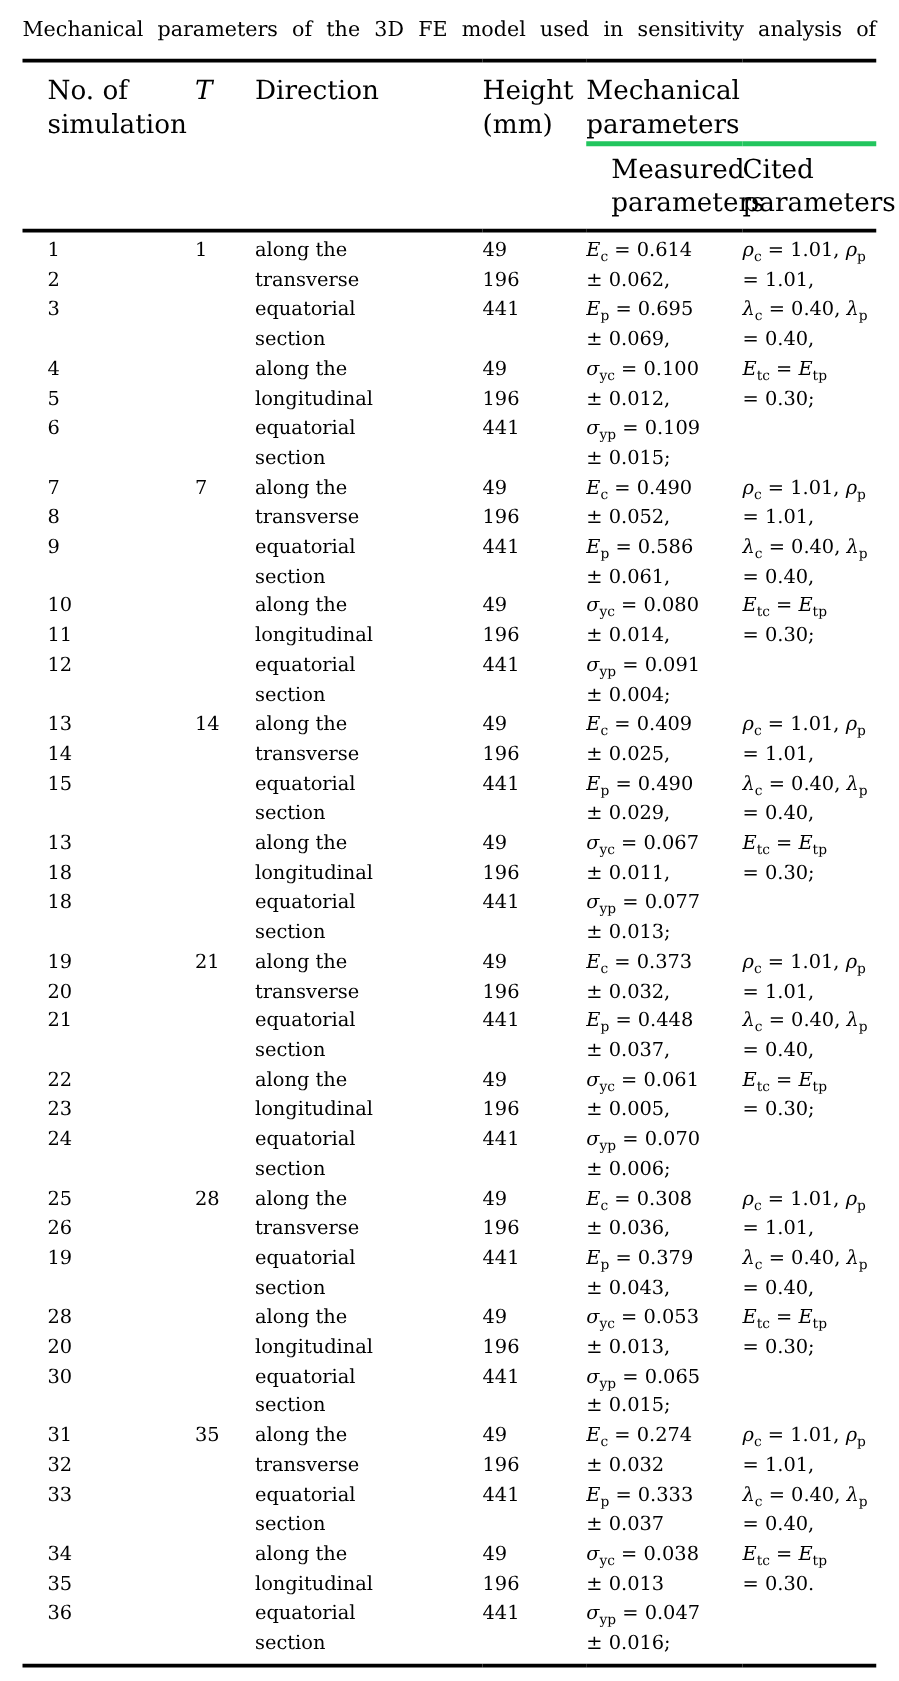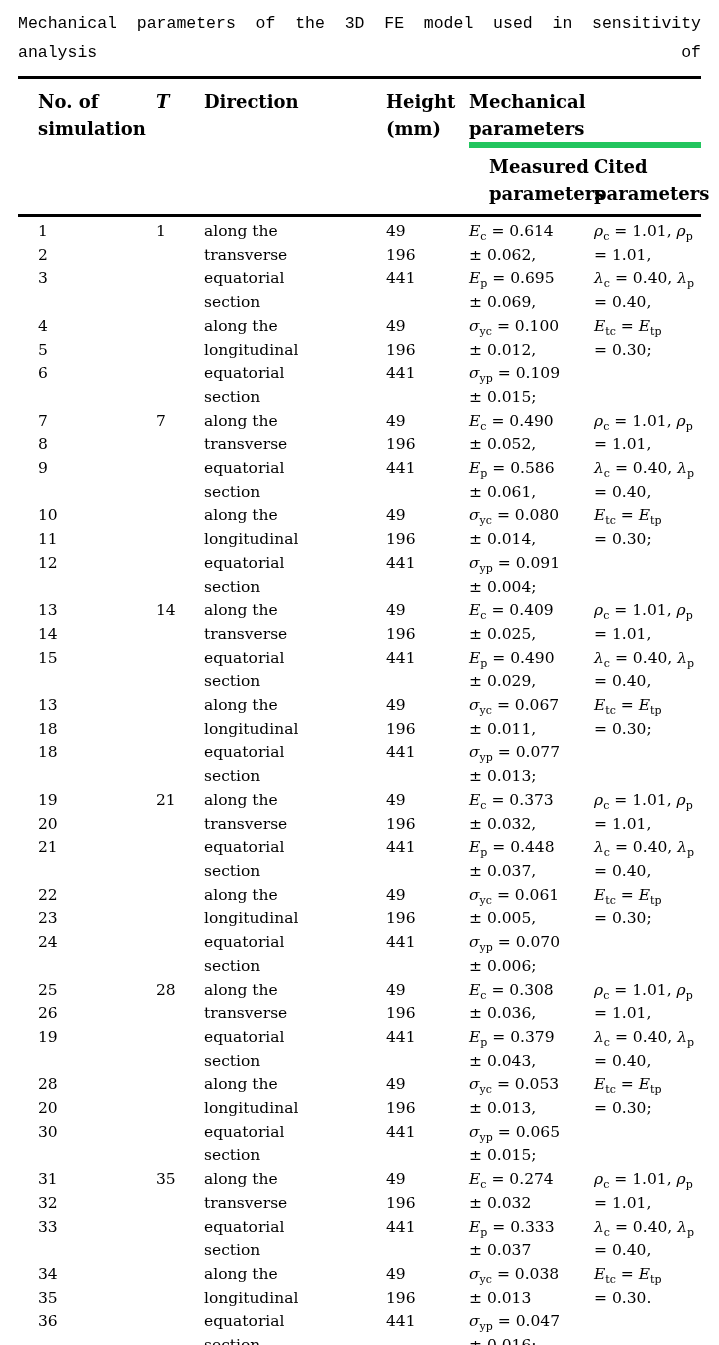--- a/index.html
+++ b/index.html
@@ -20,48 +20,47 @@
   .table-label {
     font-size: 17px;
     font-weight: bold;
     line-height: 24px;
   }
   .table-caption {
     width: 683px;
     font-size: 16.5px;
     line-height: 29px;
     margin-top: 2px;
-    font-family: Liberation Mono, monospace;
   }
   .caption-line-justified {
     text-align: justify;
     text-align-last: justify;
     white-space: normal;
   }
   table {
     width: 683px;
     margin-top: 9px;
     border-collapse: collapse;
     table-layout: fixed;
     border-top: 3px solid #000;
     border-bottom: 3px solid #000;
   }
   thead th {
-    font-weight: bold;
-    font-size: 18px;
+    font-weight: normal;
+    font-size: 21px;
     text-align: left;
     vertical-align: top;
     line-height: 27px;
     padding: 0 6px 0 0;
   }
   thead tr.header-row-top th {
     padding-top: 9px;
   }
   th.c-mech {
-    border-bottom: 6px solid #22c55e;
+    border-bottom: 4px solid #22c55e;
     height: 27px;
   }
   thead tr.header-row-sub th {
     padding-top: 5px;
     padding-bottom: 7px;
   }
   tbody {
     border-top: 3px solid #000;
   }
   tbody td {

